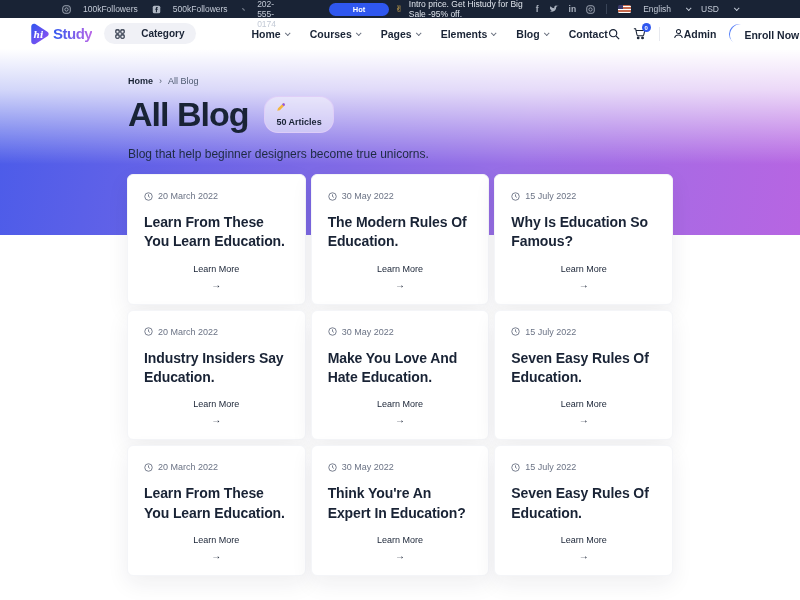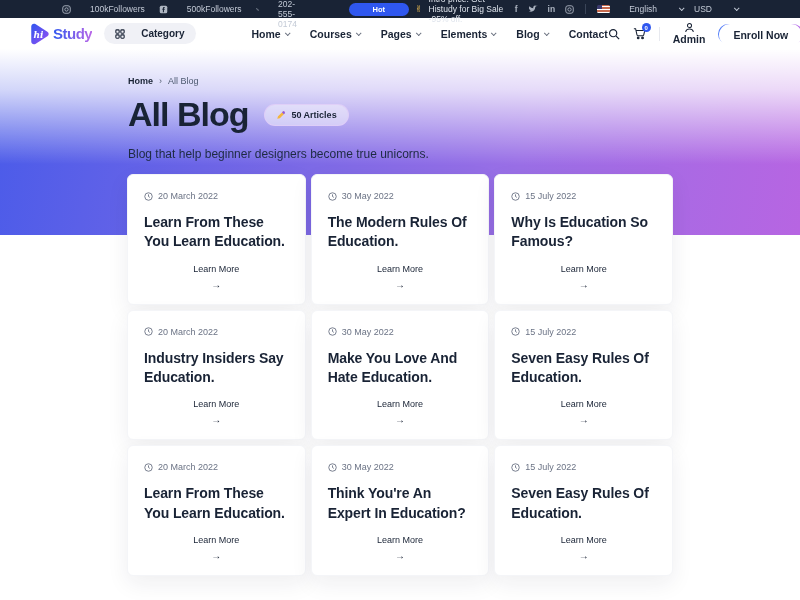--- a/index.html
+++ b/index.html
@@ -3,21 +3,21 @@
 <meta charset="utf-8">
 <style>
   * { margin:0; padding:0; box-sizing:border-box; }
   html,body { width:800px; height:600px; overflow:hidden; background:#fff;
     font-family:"Liberation Sans","DejaVu Sans",sans-serif; color:#192335; }
 
   
   .topbar { height:18px; background:#192335; display:flex; align-items:center;
     padding:0 62px 0 62px; font-size:8.5px; color:#c3cad6; }
   .tb-left { display:flex; align-items:center; gap:14px; }
-  .tb-item { display:flex; align-items:center; gap:19px; cursor:pointer; }
+  .tb-item { display:flex; align-items:center; gap:12px; cursor:pointer; }
   .tb-center { display:flex; align-items:center; gap:6px; margin-left:46px; }
   .hot-pill { background:#2f57ef; color:#fff; font-size:7.5px; font-weight:700;
     padding:2px 24px; border-radius:8px; }
   .hand { color:#f4c150; font-size:9px; }
   .promo { color:#dfe4ec; }
   .tb-right { margin-left:auto; display:flex; align-items:center; gap:11px; }
   .tb-social { display:flex; align-items:center; gap:10px; }
   .tb-social svg, .tb-social .txt-icon { opacity:.85; }
   .txt-icon { font-size:8.5px; font-weight:700; color:#c3cad6; }
   .tb-sep { width:1px; height:10px; background:#3a4558; }
@@ -39,40 +39,40 @@
     font-weight:600; color:#192335; cursor:pointer; }
   .nav { display:flex; align-items:center; gap:21px; margin-left:56px; font-size:10.5px; font-weight:600; }
   .nav-item { display:flex; align-items:center; cursor:pointer; color:#192335; }
   .nav-item .chev { border-color:#69707f; margin-left:4px; }
   .tools { margin-left:auto; display:flex; align-items:center; gap:13px; }
   .icon-btn { position:relative; cursor:pointer; display:flex; align-items:center; }
   .cart-badge { position:absolute; top:-4px; right:-5px; width:9px; height:9px;
     background:#2f57ef; color:#fff; font-size:6px; font-weight:700; border-radius:50%;
     display:flex; align-items:center; justify-content:center; }
   .tools-sep { width:1px; height:14px; background:#e7e9ef; }
-  .admin { display:flex; align-items:center; gap:0; font-size:10.5px; font-weight:600; cursor:pointer;flex-direction:column; }
+  .admin { display:flex; align-items:center; gap:0; font-size:10.5px; font-weight:600; cursor:pointer; }
   .enroll-wrap { padding:1px; border-radius:15px;
     background:linear-gradient(90deg,#4f7df9,#b966e7); cursor:pointer; }
   .enroll { background:#fff; border-radius:14px; padding:5px 14px; font-size:10.5px;
     font-weight:600; color:#192335; white-space:nowrap; }
 
   
   .hero { height:186px;
     background:linear-gradient(180deg,#ffffff 0%,rgba(255,255,255,.75) 22%,rgba(255,255,255,0) 62%),
       linear-gradient(100deg,#4a5be9 0%,#7d6ae6 40%,#9a6fe6 65%,#b765e2 100%); }
   .hero-inner { width:544px; margin:0 auto; padding-top:27px; }
   .breadcrumb { display:flex; align-items:center; gap:6px; font-size:9px; }
   .bc-home { font-weight:600; color:#192335; cursor:pointer; }
   .bc-sep { color:#555f72; font-size:9px; }
   .bc-current { color:#4d5a70; }
   .title-row { display:flex; align-items:center; gap:16px; margin-top:9px; }
   .hero-title { font-size:34px; font-weight:800; letter-spacing:-1px; color:#192335; }
   .articles-badge { display:flex; align-items:flex-start; gap:5px; background:rgba(255,255,255,.45);
     border:1px solid rgba(222,205,248,.95); border-radius:14px; padding:5px 11px;
-    font-size:9px; font-weight:600; color:#192335; }
+    font-size:9px; font-weight:600; color:#192335;flex-direction:column; }
   .hero-sub { margin-top:13px; font-size:12px; color:#1d2a42; }
 
   
   .cards { width:546px; margin:-61px auto 0; display:grid;
     grid-template-columns:repeat(3,1fr); gap:5px; }
   .card { background:#fff; border-radius:6px; padding:16px 16px 14px; min-height:117px;
     display:flex; flex-direction:column; box-shadow:0 8px 22px rgba(25,35,53,.07);
     border:1px solid #f4f5f8; cursor:pointer; }
   .card-date { display:flex; align-items:center; gap:5px; font-size:9px; color:#6b7385; }
   .card-title { margin-top:12px; font-size:14px; font-weight:700; line-height:1.38;

